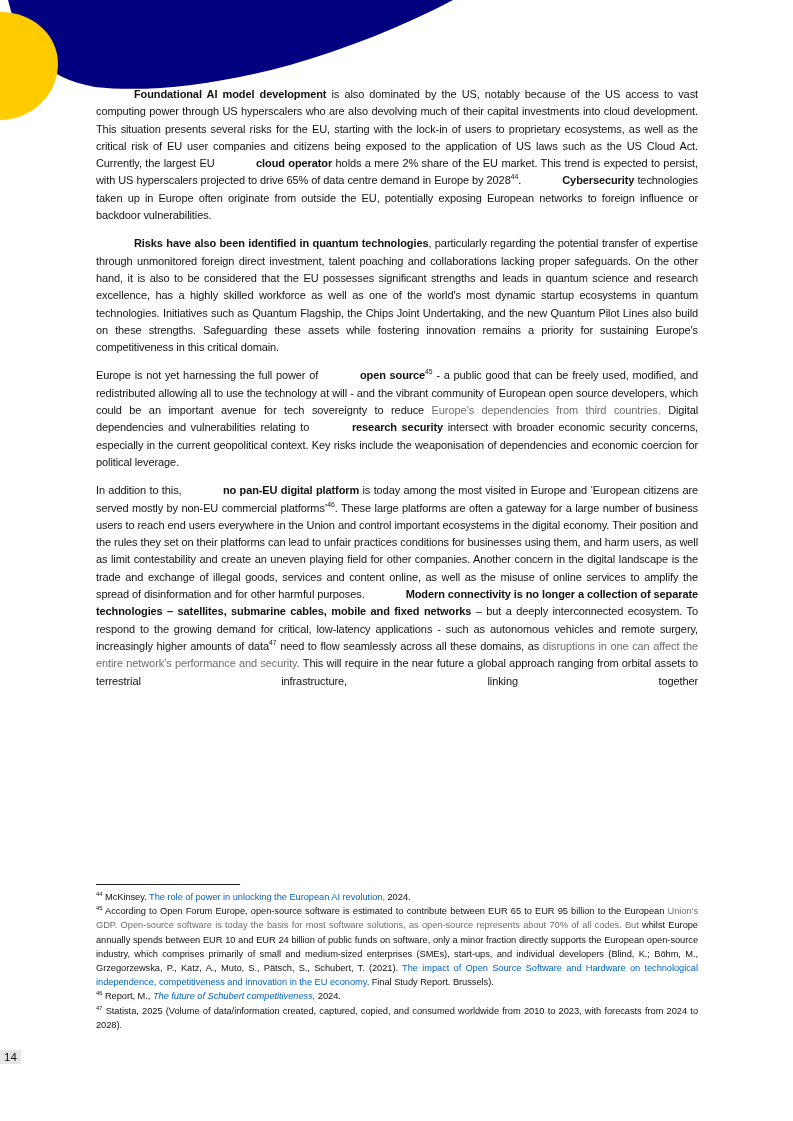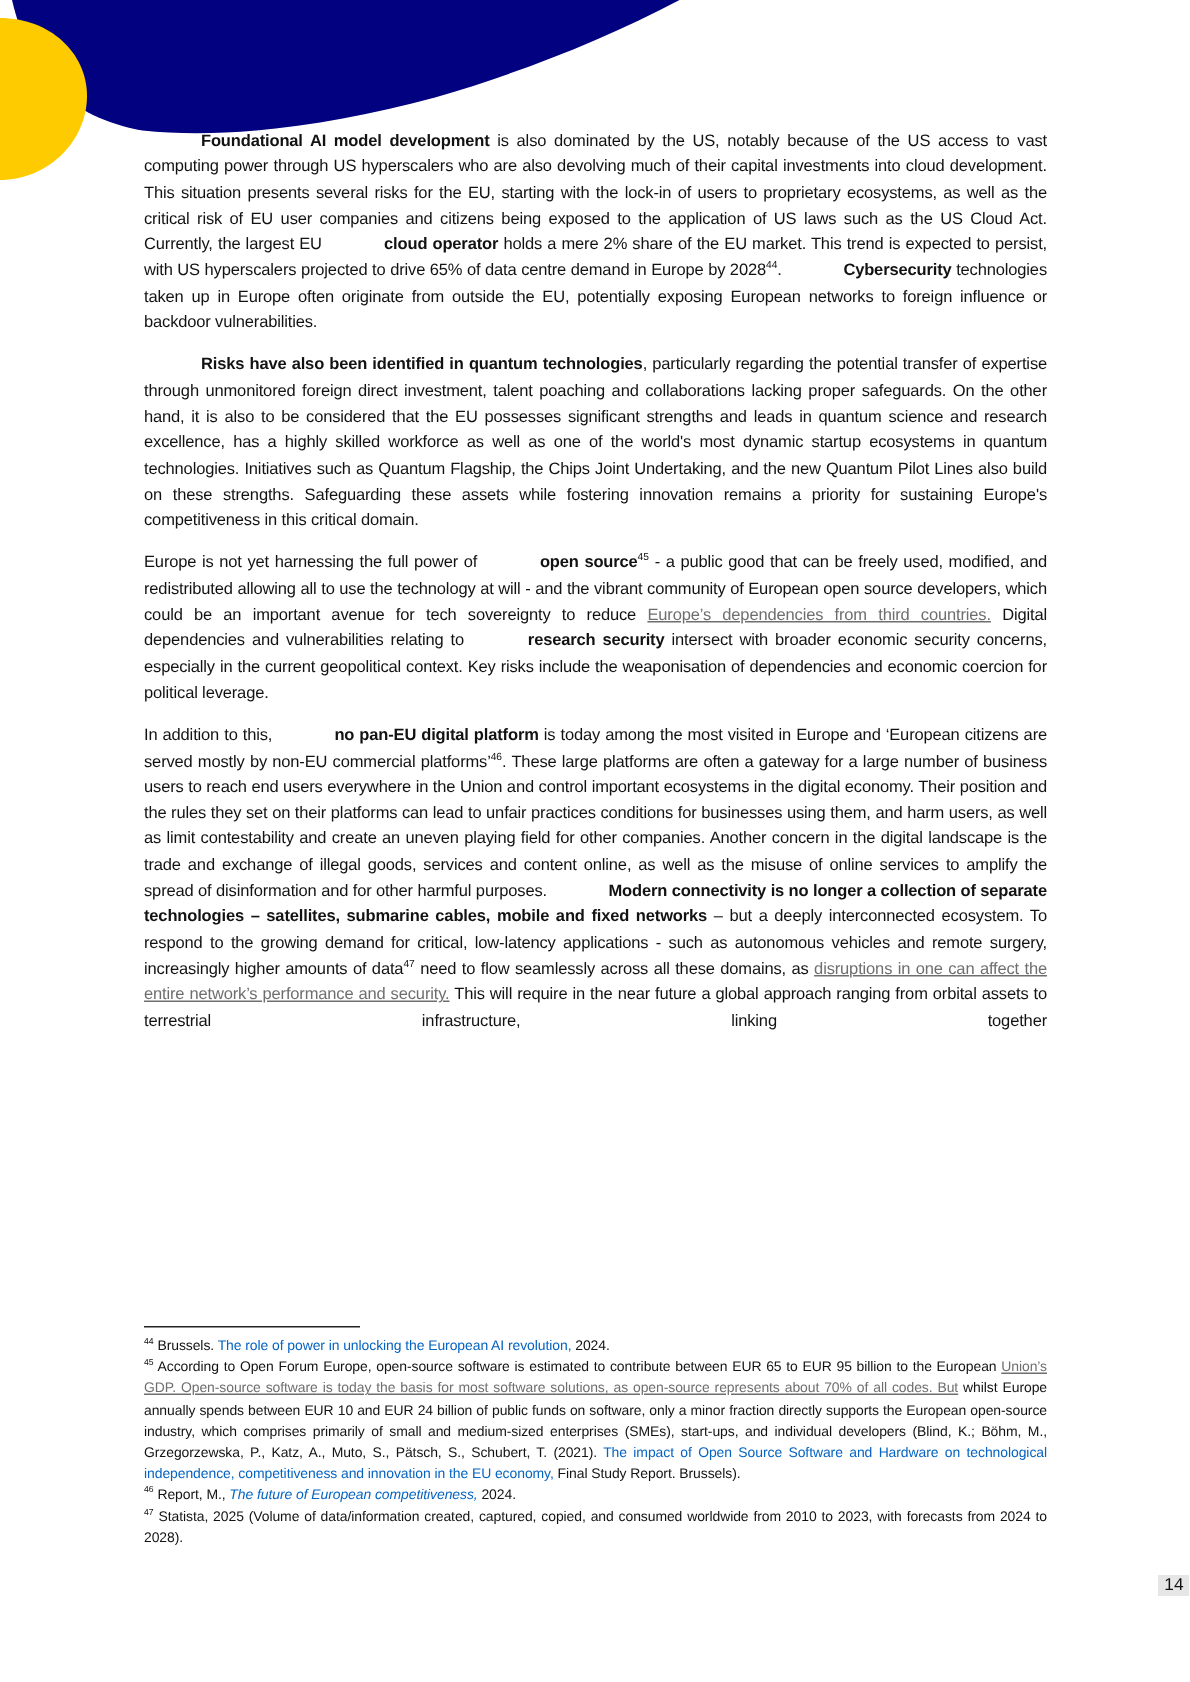--- a/index.html
+++ b/index.html
@@ -20,41 +20,41 @@
     width: 602px;
     font-size: 11px;
     line-height: 17.3px;
     letter-spacing: -0.1px;
     text-align: justify;
   }
   .content p { margin: 0 0 11px 0; }
   .content p.cont { text-align-last: justify; }
   .b { font-weight: 700; padding-left: 38px; }
   .i { font-style: italic; }
-  .gray { color: #6e6e6e; text-decoration: underline; }
+  .gray { color: #6e6e6e; }
   .link { color: #0563c1; cursor: pointer; }
   sup { font-size: 0.62em; line-height: 0; vertical-align: super; letter-spacing: 0; }
   .footnotes {
     position: absolute;
     left: 96px;
     top: 884px;
     width: 602px;
     font-size: 9.3px;
     line-height: 14.2px;
     letter-spacing: -0.05px;
     text-align: justify;
   }
   .fnsep { width: 144px; border-top: 1px solid #222; margin: 0 0 5px 0; }
   .fn { margin: 0; }
   .page-footer {
     position: absolute;
     top: 1047px;
     left: 0;
     width: 100%;
-    text-align: right;
+    text-align: left;
   }
   .pagenum {
     display: inline-block;
     background: #e6e6e6;
     font-size: 11.5px;
     padding: 1px 4px;
   }
 </style>
 </head>
 <body>
@@ -68,23 +68,23 @@
 
   <div class="content">
     <p><span class="b">Foundational AI model development</span><span> is also dominated by the US, notably because of the US access to vast computing power through US hyperscalers who are also devolving much of their capital investments into cloud development. This situation presents several risks for the EU, starting with the lock-in of users to proprietary ecosystems, as well as the critical risk of EU user companies and citizens being exposed to the application of US laws such as the US Cloud Act. Currently, the largest EU </span><span class="b">cloud operator</span><span> holds a mere 2% share of the EU market. This trend is expected to persist, with US hyperscalers projected to drive 65% of data centre demand in Europe by 2028</span><sup>44</sup><span>. </span><span class="b">Cybersecurity</span><span> technologies taken up in Europe often originate from outside the EU, potentially exposing European networks to foreign influence or backdoor vulnerabilities.</span></p>
     <p><span class="b">Risks have also been identified in quantum technologies</span><span>, particularly regarding the potential transfer of expertise through unmonitored foreign direct investment, talent poaching and collaborations lacking proper safeguards. On the other hand, it is also to be considered that the EU possesses significant strengths and leads in quantum science and research excellence, has a highly skilled workforce as well as one of the world's most dynamic startup ecosystems in quantum technologies. Initiatives such as Quantum Flagship, the Chips Joint Undertaking, and the new Quantum Pilot Lines also build on these strengths. Safeguarding these assets while fostering innovation remains a priority for sustaining Europe's competitiveness in this critical domain.</span></p>
     <p><span>Europe is not yet harnessing the full power of </span><span class="b">open source</span><sup>45</sup><span> - a public good that can be freely used, modified, and redistributed allowing all to use the technology at will - and the vibrant community of European open source developers, which could be an important avenue for tech sovereignty to reduce </span><span class="gray">Europe’s dependencies from third countries.</span><span> Digital dependencies and vulnerabilities relating to </span><span class="b">research security</span><span> intersect with broader economic security concerns, especially in the current geopolitical context. Key risks include the weaponisation of dependencies and economic coercion for political leverage.</span></p>
     <p class="cont"><span>In addition to this, </span><span class="b">no pan-EU digital platform</span><span> is today among the most visited in Europe and ‘European citizens are served mostly by non-EU commercial platforms’</span><sup>46</sup><span>. These large platforms are often a gateway for a large number of business users to reach end users everywhere in the Union and control important ecosystems in the digital economy. Their position and the rules they set on their platforms can lead to unfair practices conditions for businesses using them, and harm users, as well as limit contestability and create an uneven playing field for other companies. Another concern in the digital landscape is the trade and exchange of illegal goods, services and content online, as well as the misuse of online services to amplify the spread of disinformation and for other harmful purposes. </span><span class="b">Modern connectivity is no longer a collection of separate technologies – satellites, submarine cables, mobile and fixed networks</span><span> – but a deeply interconnected ecosystem. To respond to the growing demand for critical, low-latency applications - such as autonomous vehicles and remote surgery, increasingly higher amounts of data</span><sup>47</sup><span> need to flow seamlessly across all these domains, as </span><span class="gray">disruptions in one can affect the entire network’s performance and security.</span><span> This will require in the near future a global approach ranging from orbital assets to terrestrial infrastructure, linking together</span></p>
   </div>
 
   <div class="footnotes">
     <div class="fnsep"></div>
-    <p class="fn"><sup>44</sup><span> Brussels. </span><span class="link">The role of power in unlocking the European AI revolution,</span><span> 2024.</span></p>
+    <p class="fn"><sup>44</sup><span> McKinsey. </span><span class="link">The role of power in unlocking the European AI revolution,</span><span> 2024.</span></p>
     <p class="fn"><sup>45</sup><span> According to Open Forum Europe, open-source software is estimated to contribute between EUR 65 to EUR 95 billion to the European </span><span class="gray">Union’s GDP. Open-source software is today the basis for most software solutions, as open-source represents about 70% of all codes. But</span><span> whilst Europe annually spends between EUR 10 and EUR 24 billion of public funds on software, only a minor fraction directly supports the European open-source industry, which comprises primarily of small and medium-sized enterprises (SMEs), start-ups, and individual developers (Blind, K.; Böhm, M., Grzegorzewska, P., Katz, A., Muto, S., Pätsch, S., Schubert, T. (2021). </span><span class="link">The impact of Open Source Software and Hardware on technological independence, competitiveness and innovation in the EU economy,</span><span> Final Study Report. Brussels).</span></p>
-    <p class="fn"><sup>46</sup><span> Report, M., </span><span class="i link">The future of European competitiveness,</span><span> 2024.</span></p>
+    <p class="fn"><sup>46</sup><span> Report, M., </span><span class="i link">The future of Schubert competitiveness,</span><span> 2024.</span></p>
     <p class="fn"><sup>47</sup><span> Statista, 2025 (Volume of data/information created, captured, copied, and consumed worldwide from 2010 to 2023, with forecasts from 2024 to 2028).</span></p>
   </div>
 
   <div class="page-footer">
     <span class="pagenum">14</span>
   </div>
 
 </div>
 
 </body></html>

